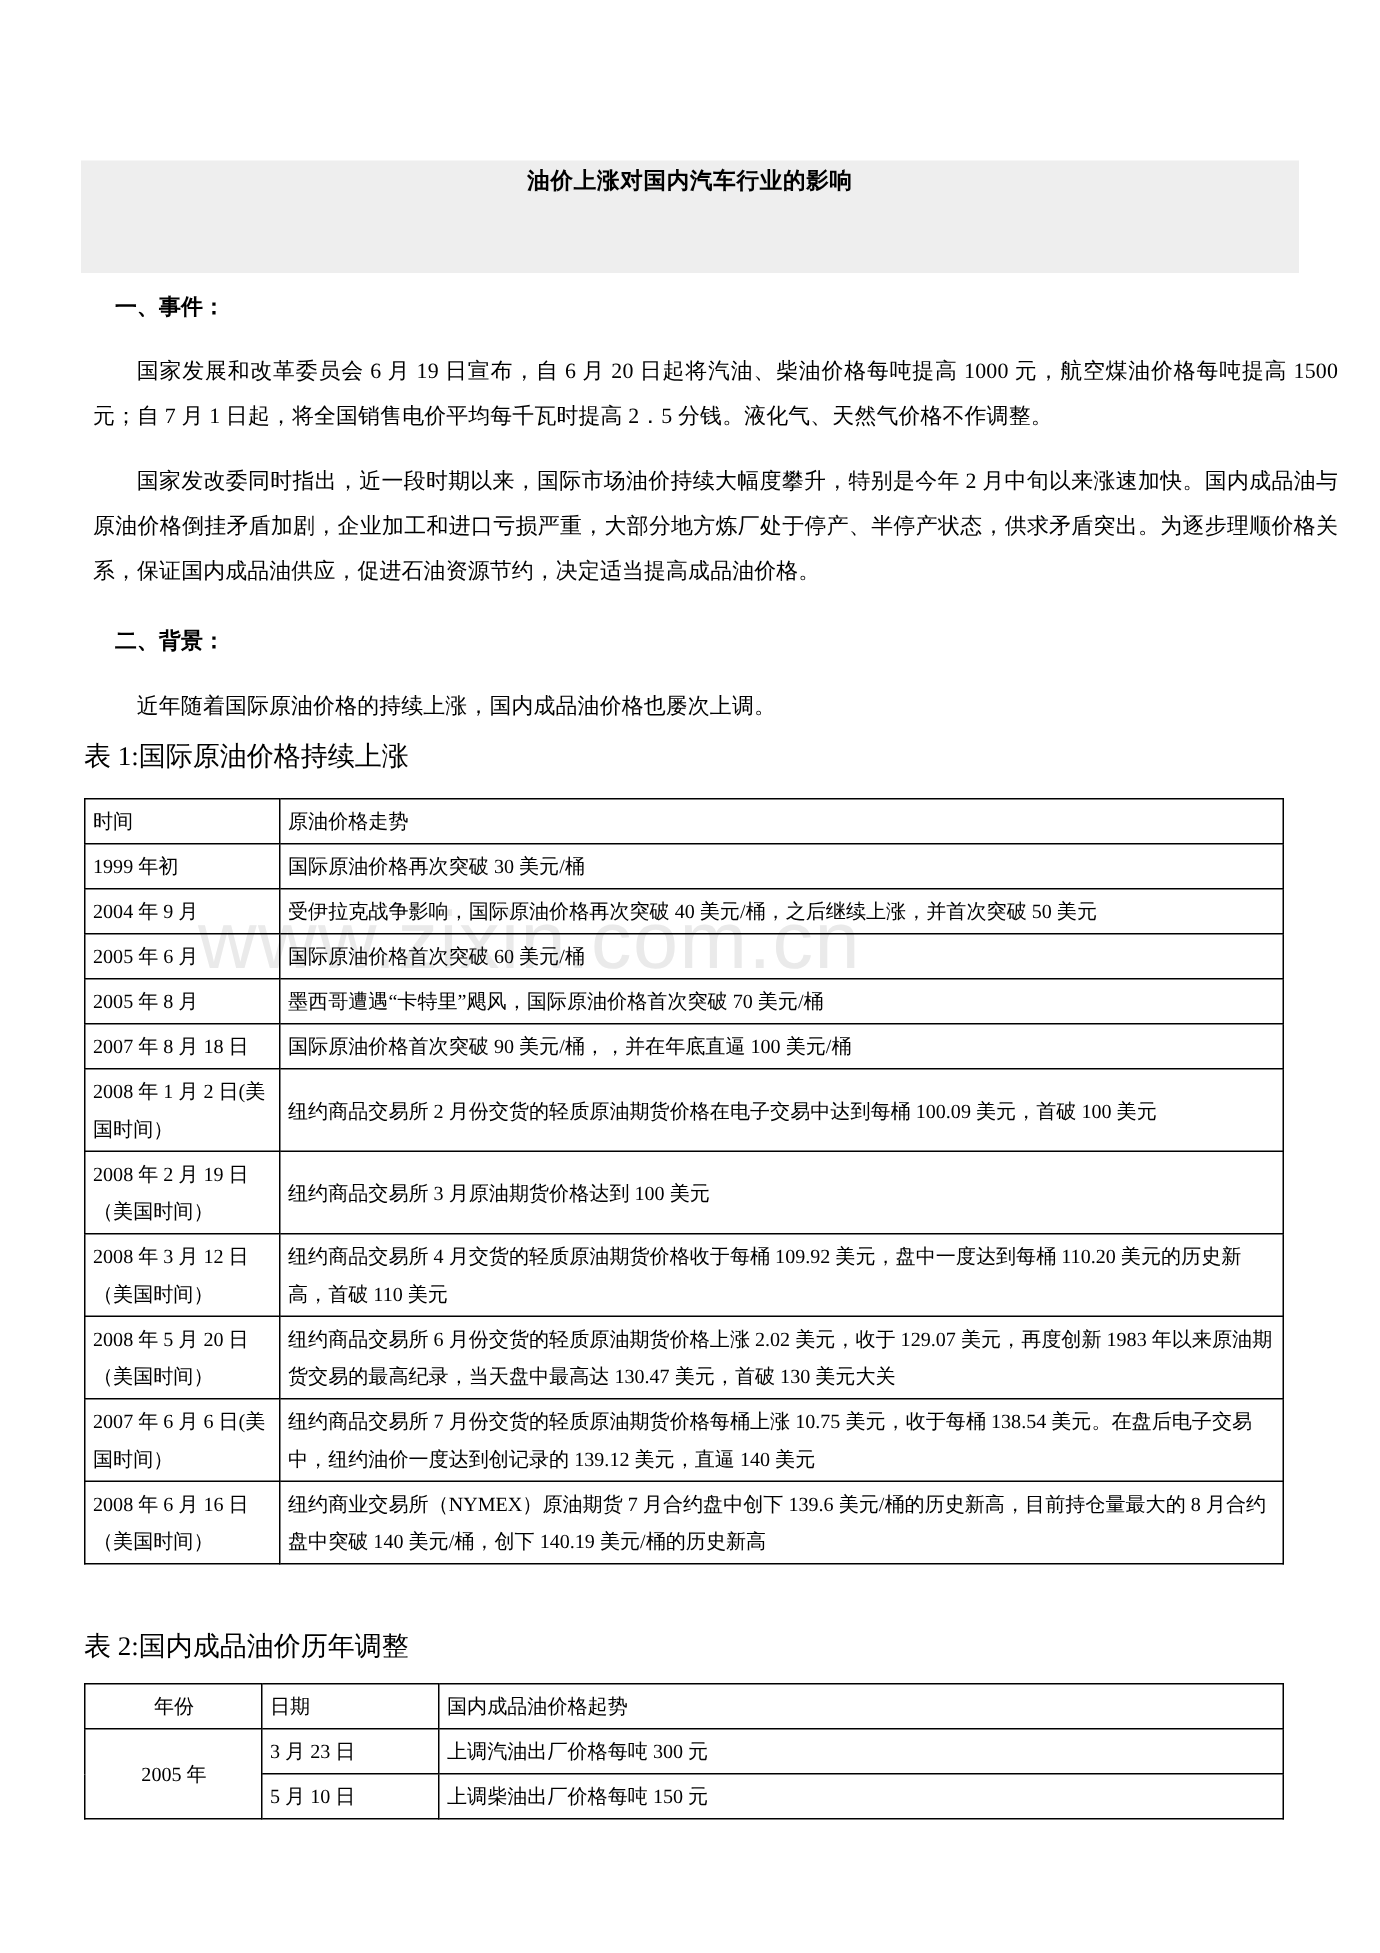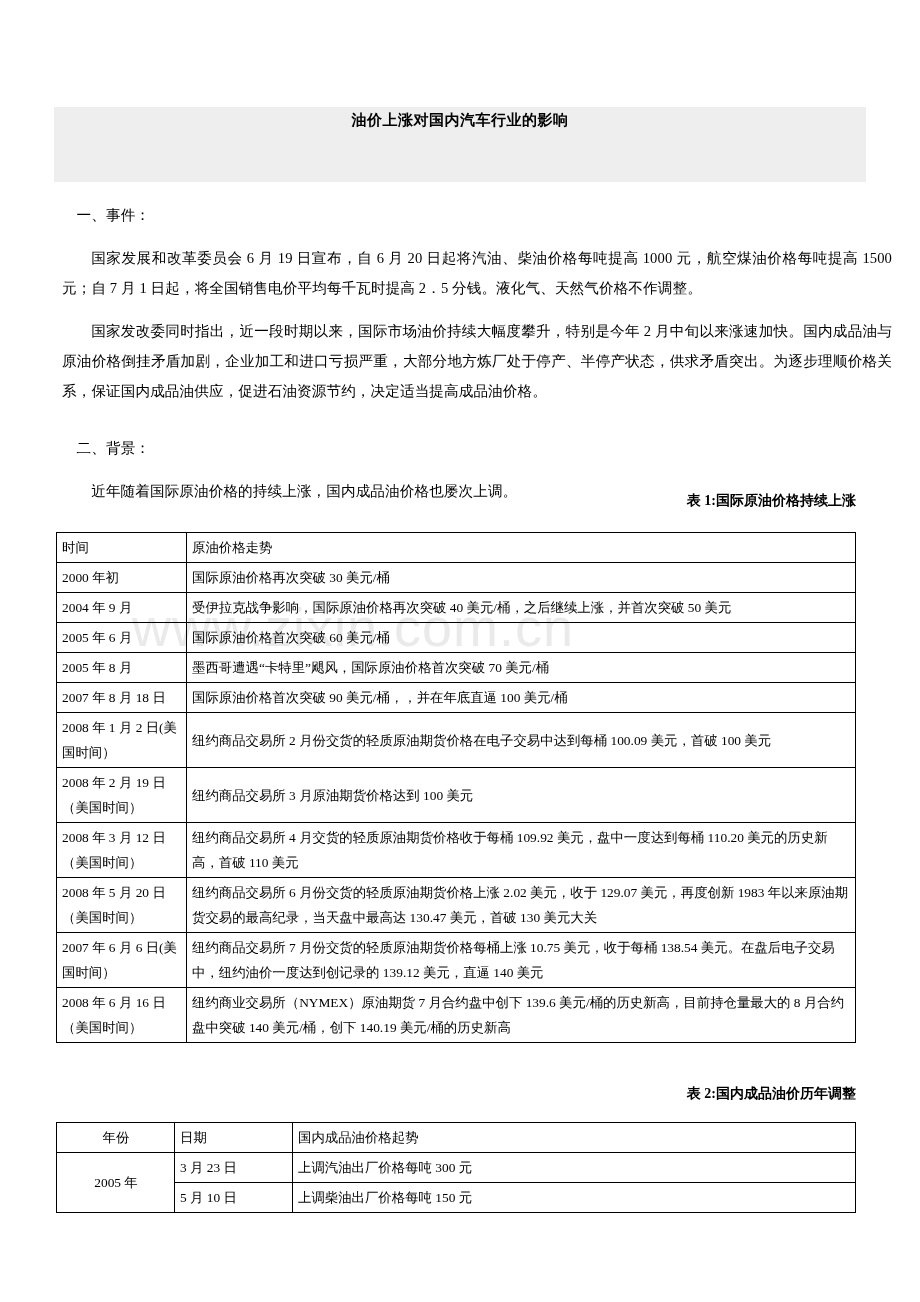--- a/index.html
+++ b/index.html
@@ -71,28 +71,28 @@
   }
   p.para {
     margin: 0 0 0 0;
     font-size: 14.6px;
     line-height: 30px;
     text-align: justify;
     text-justify: inter-ideograph;
     letter-spacing: 0.1px;
   }
   p.indent { text-indent: 2em; }
-  p.section { text-indent: 1em; margin-top: 14px; }
+  p.section { text-indent: 1em; margin-top: 4px; font-weight: bold; }
   .gap-sm { height: 13px; }
 
   
   .tbl-caption {
-    text-align: right;
-    font-size: 14px;
-    font-weight: bold;
+    text-align: left;
+    font-size: 18px;
+    font-weight: normal;
     margin: 0;
     padding: 0;
   }
 
   
   table.doc-table {
     border-collapse: collapse;
     width: 800px;
     table-layout: fixed;
     font-size: 13.4px;
@@ -168,21 +168,21 @@
   </div>
 
   <div class="table1-wrap">
     <table class="doc-table">
       <tbody>
         <tr>
           <td class="c-time">时间</td>
           <td class="c-desc">原油价格走势</td>
         </tr>
         <tr>
-          <td class="c-time">2000 年初</td>
+          <td class="c-time">1999 年初</td>
           <td class="c-desc">国际原油价格再次突破 30 美元/桶</td>
         </tr>
         <tr>
           <td class="c-time">2004 年 9 月</td>
           <td class="c-desc">受伊拉克战争影响，国际原油价格再次突破 40 美元/桶，之后继续上涨，并首次突破 50 美元</td>
         </tr>
         <tr>
           <td class="c-time">2005 年 6 月</td>
           <td class="c-desc">国际原油价格首次突破 60 美元/桶</td>
         </tr>

